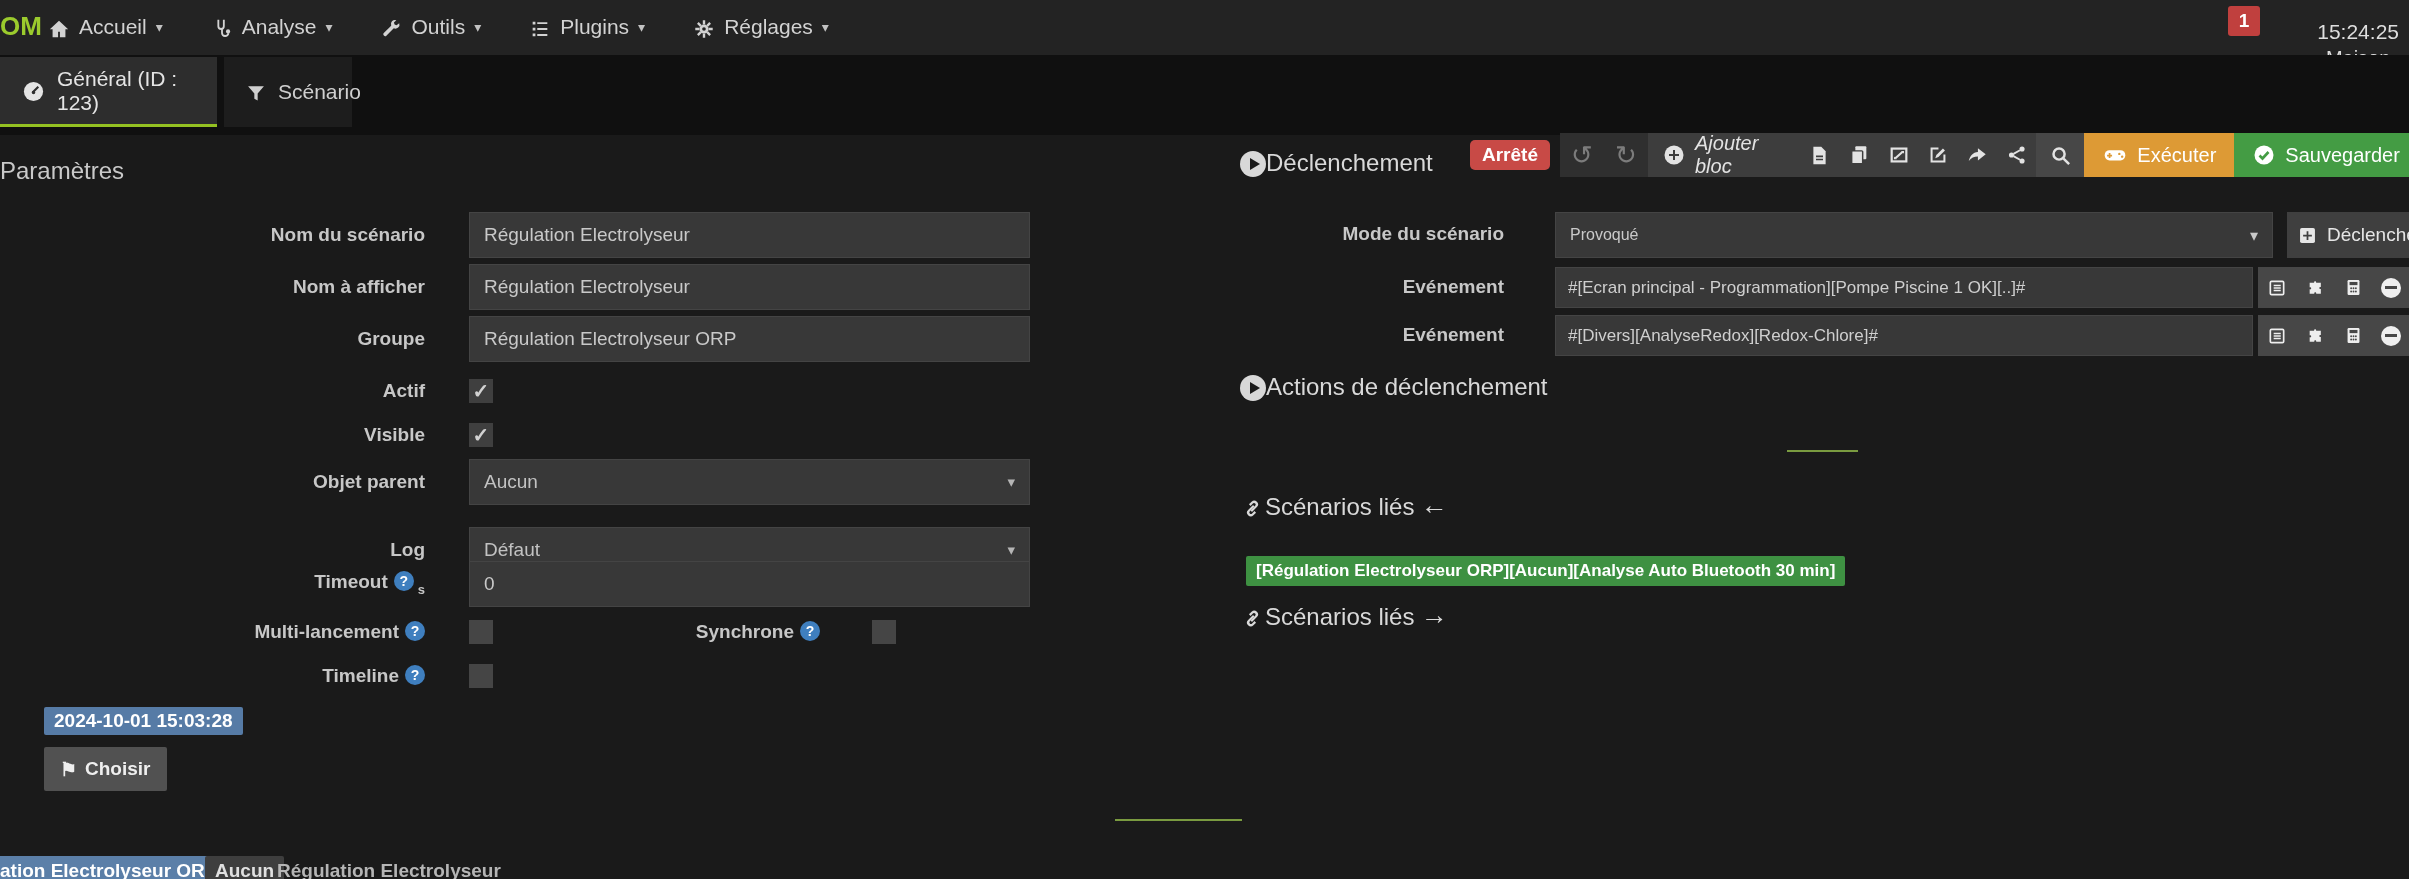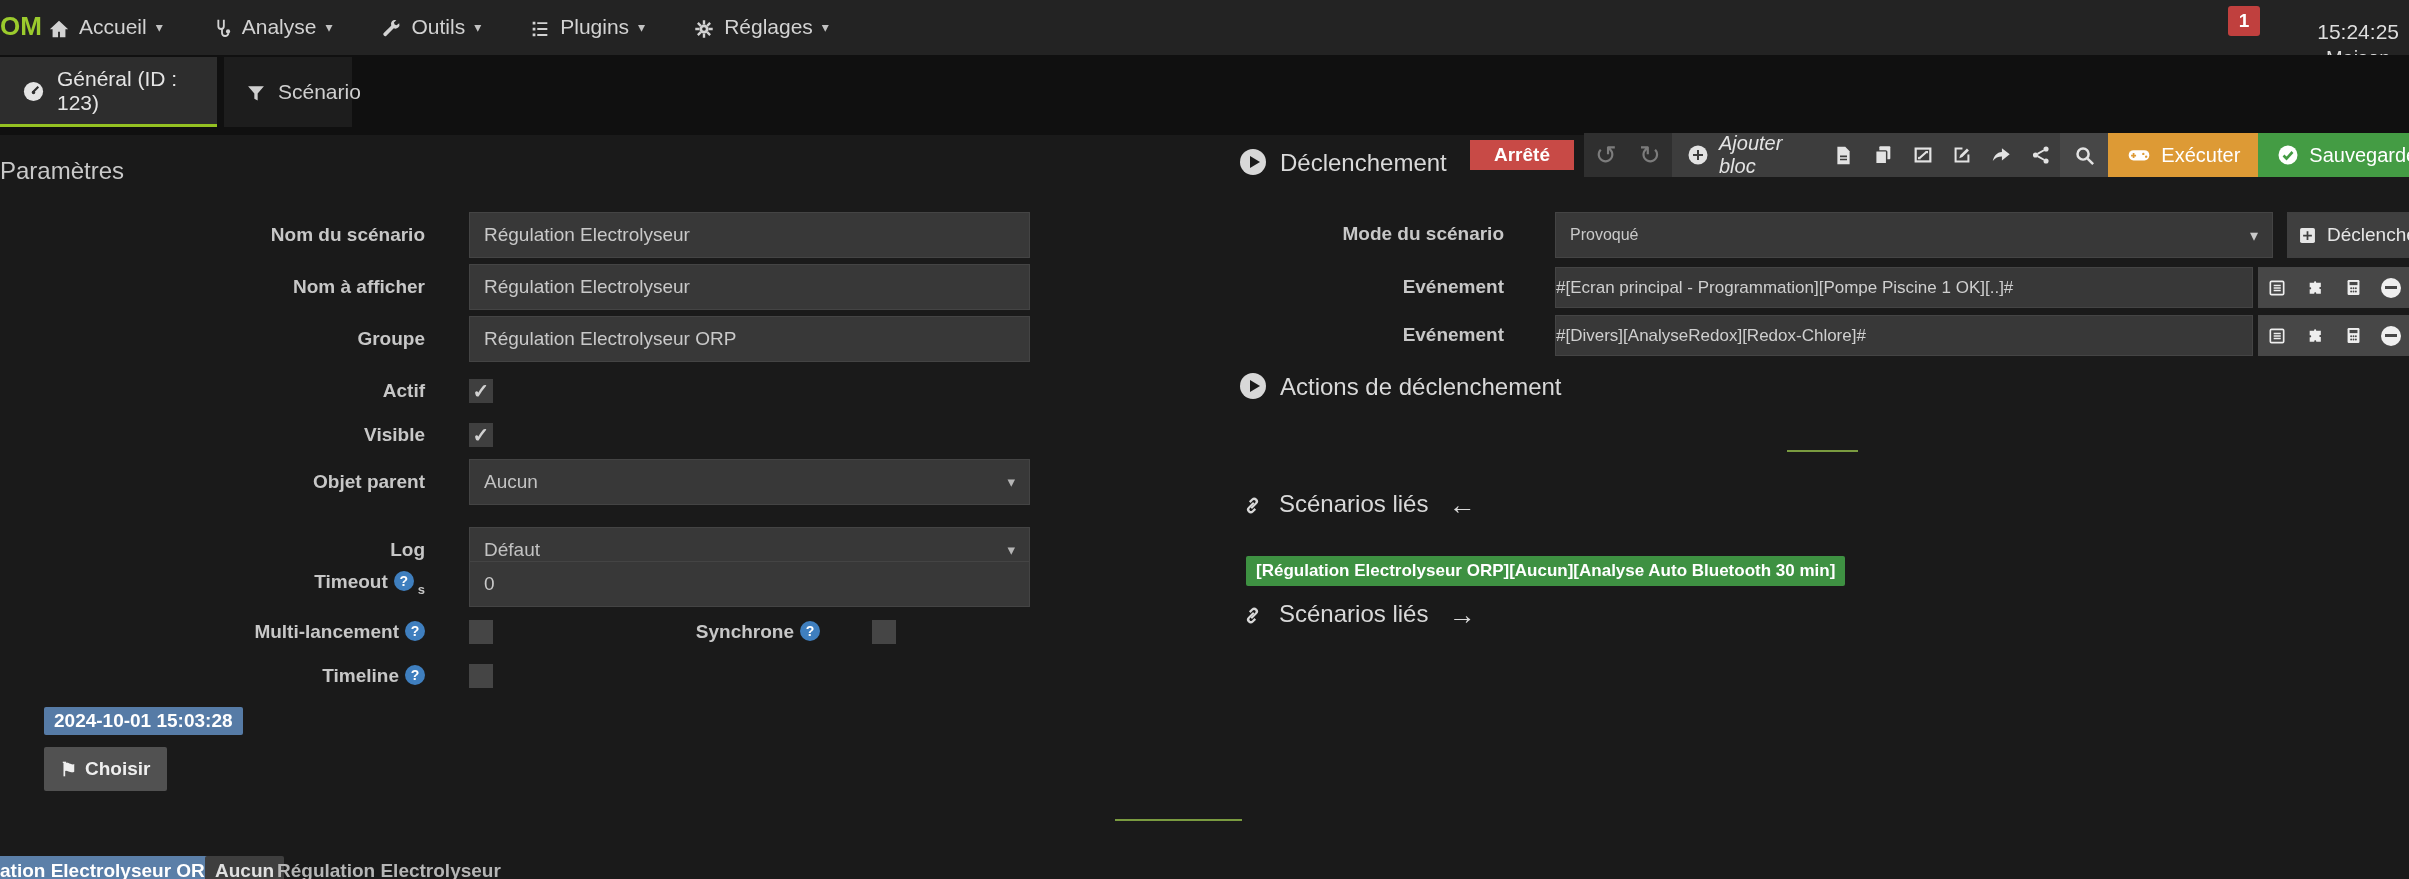--- a/index.html
+++ b/index.html
@@ -22,21 +22,21 @@
   
   .tabstrip{position:absolute;left:0;top:55px;width:100%;height:80px;background:#101010;}
   .tab{position:absolute;top:2px;height:70px;display:flex;align-items:center;gap:12px;
        font-size:21px;padding:0 22px;box-sizing:border-box;cursor:pointer;}
   .tab-general{left:0;width:217px;background:#2d2d2d;color:#e4e4e4;border-bottom:3px solid #94c122;}
   .tab-scenario{left:224px;width:128px;background:#1d1d1d;color:#cfcfcf;}
 
   
   .toolbar{position:absolute;left:1470px;top:78px;height:44px;display:flex;align-items:stretch;}
   .state-badge{align-self:center;background:#c84a46;color:#fff;font-size:19px;font-weight:bold;
-               height:30px;line-height:30px;padding:0 24px;border-radius:0;margin-right:10px;}
+               height:30px;line-height:30px;padding:0 12px;border-radius:5px;margin-right:10px;}
   .tseg{display:flex;align-items:stretch;}
   .tseg1{background:#2f2f2f;}
   .tseg2{background:#3d3d3d;font-style:italic;}
   .tseg3{background:#474747;}
   .tbtn{display:flex;align-items:center;justify-content:center;width:44px;color:#e3e3e3;cursor:pointer;}
   .tbtn.dim{color:#7c7c7c;font-size:26px;}
   .addblock{display:flex;align-items:center;gap:9px;padding:0 14px;color:#e3e3e3;font-size:20px;cursor:pointer;}
   .cbtn{display:flex;align-items:center;gap:9px;padding:0 18px;color:#fff;font-size:20px;cursor:pointer;white-space:nowrap;justify-content:center;}
   .cbtn.exec{background:#dd9a35;}
   .cbtn.save{background:#449c44;}
@@ -60,32 +60,32 @@
   .checkbox.checked .tick{display:block;}
   .help{display:inline-block;width:20px;height:20px;background:#3f7fbf;color:#fff;border-radius:50%;
         font-size:14px;font-weight:bold;text-align:center;line-height:20px;vertical-align:top;margin-left:6px;cursor:pointer;}
   .unit{font-size:13px;vertical-align:-6px;margin-left:4px;font-weight:bold;color:#c7c7c7;}
   .bluebadge{display:inline-block;background:#567ba6;color:#fff;font-size:19px;font-weight:bold;
              padding:3px 10px;border-radius:2px;}
   .choisir{display:inline-flex;align-items:center;gap:8px;height:44px;padding:0 16px;background:#515151;
            color:#efefef;font-size:19px;font-weight:bold;border-radius:2px;cursor:pointer;}
 
   
-  .sechead{position:absolute;display:flex;align-items:flex-start;gap:14px;font-size:24px;color:#d9d9d9;}
+  .sechead{position:absolute;display:flex;align-items:flex-end;font-size:24px;color:#d9d9d9;}
   .playcirc{width:26px;height:26px;border-radius:50%;background:#d8d8d8;position:relative;flex:none;}
   .playcirc::after{content:"";position:absolute;left:10px;top:7px;border-left:10px solid #1a1a1a;
                    border-top:6px solid transparent;border-bottom:6px solid transparent;}
   .arrowglyph{font-size:27px;font-weight:bold;color:#d9d9d9;margin-left:6px;}
   .rlbl{width:264px;text-align:right;font-size:19px;font-weight:bold;color:#c7c7c7;flex:none;}
   .modesel{position:absolute;left:315px;top:0;width:718px;height:46px;box-sizing:border-box;background:#383838;
            border:1px solid #444;display:flex;align-items:center;justify-content:space-between;padding:0 14px;cursor:pointer;}
   .trigbtn{position:absolute;left:1047px;top:0;width:160px;height:46px;background:#3f3f3f;display:flex;
            align-items:center;gap:9px;padding:0 10px;box-sizing:border-box;color:#e6e6e6;font-size:19px;cursor:pointer;white-space:nowrap;}
   .evinput{position:absolute;left:315px;top:0;width:698px;height:41px;box-sizing:border-box;background:#383838;
-           border:1px solid #444;color:#cfcfcf;font-size:17px;padding:0 0;font-family:"Liberation Sans",sans-serif;outline:none;}
+           border:1px solid #444;color:#cfcfcf;font-size:17px;padding:0 12px;font-family:"Liberation Sans",sans-serif;outline:none;}
   .iconstrip{position:absolute;left:1018px;top:0;height:41px;display:flex;background:#474747;}
   .sbtn{width:38px;display:flex;align-items:center;justify-content:center;color:#eee;cursor:pointer;}
   .minicirc{width:20px;height:20px;border-radius:50%;background:#efefef;position:relative;}
   .minicirc::after{content:"";position:absolute;left:4px;top:8.5px;width:12px;height:3px;background:#474747;}
   .greenbadge{position:absolute;left:6px;background:#3e9142;color:#fff;font-size:17px;font-weight:bold;
               padding:5px 10px;border-radius:2px;cursor:pointer;white-space:nowrap;}
   .linkico{font-size:24px;color:#d9d9d9;}
   .hr-green{position:absolute;height:2px;background:#7a9b40;}
 
   

